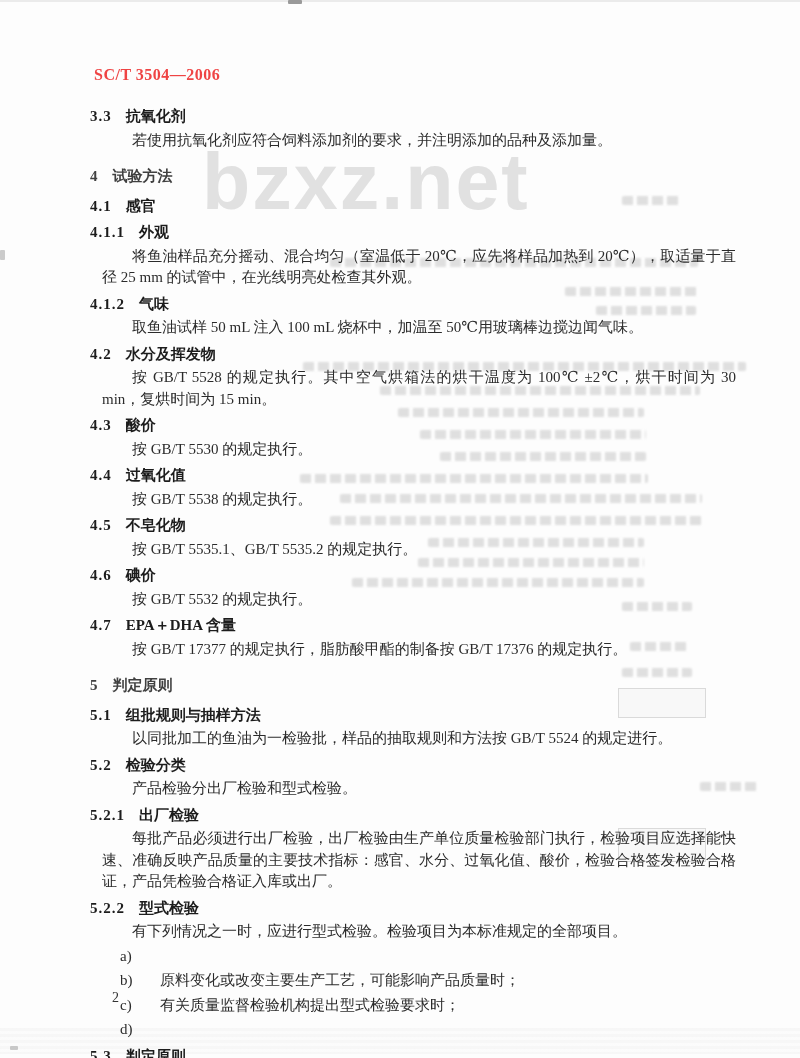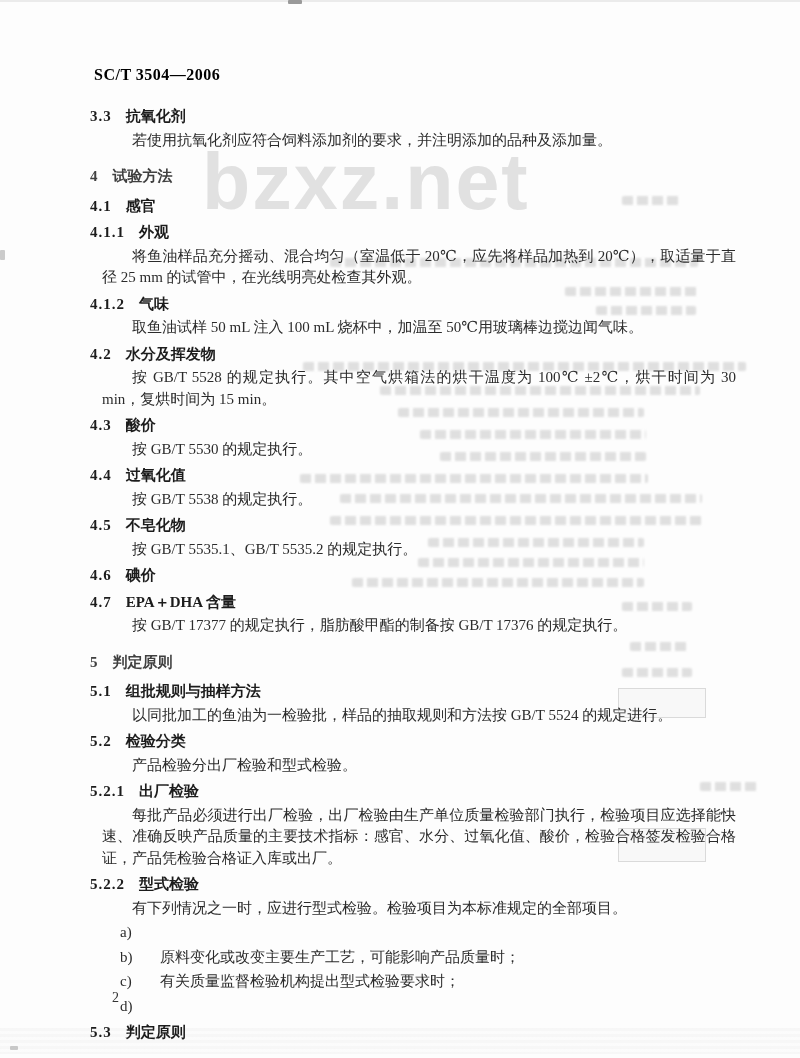--- a/index.html
+++ b/index.html
@@ -28,21 +28,21 @@
     background:repeating-linear-gradient(90deg,rgba(175,175,175,.38) 0 11px,rgba(0,0,0,0) 11px 15px);
     filter:blur(.8px);
   }
   .ghost-box{
     position:absolute;border:1px solid rgba(190,190,190,.5);
     filter:blur(.5px);background:rgba(235,235,235,.25);
   }
   
   .std-no{
     position:absolute;left:94px;top:66px;z-index:2;
-    font-size:16px;font-weight:bold;color:#000000;letter-spacing:.5px;
+    font-size:16px;font-weight:bold;color:#ef4444;letter-spacing:.5px;
   }
   .page-no{position:absolute;left:112px;top:990px;z-index:2;font-size:14px;color:#333;}
   
   .content{
     position:absolute;left:90px;top:101px;width:658px;z-index:2;
     font-size:15px;line-height:21.5px;color:#2b2b2b;text-align:justify;
   }
   .h1{font-weight:bold;font-size:15px;color:#404040;margin:15px 0 8px;}
   .h2{font-weight:bold;color:#1c1c1c;margin:5px 0 2px;}
   .h1 .num,.h2 .num{margin-right:14px;letter-spacing:1px;margin-top:36px;}
@@ -101,20 +101,21 @@
       <div class="p">取鱼油试样 50 mL 注入 100 mL 烧杯中，加温至 50℃用玻璃棒边搅边闻气味。</div>
       <div class="h2"><span class="num">4.2</span><span>水分及挥发物</span></div>
       <div class="p">按 GB/T 5528 的规定执行。其中空气烘箱法的烘干温度为 100℃ ±2℃，烘干时间为 30 min，复烘时间为 15 min。</div>
       <div class="h2"><span class="num">4.3</span><span>酸价</span></div>
       <div class="p">按 GB/T 5530 的规定执行。</div>
       <div class="h2"><span class="num">4.4</span><span>过氧化值</span></div>
       <div class="p">按 GB/T 5538 的规定执行。</div>
       <div class="h2"><span class="num">4.5</span><span>不皂化物</span></div>
       <div class="p">按 GB/T 5535.1、GB/T 5535.2 的规定执行。</div>
       <div class="h2"><span class="num">4.6</span><span>碘价</span></div>
+      <div class="p">按 GB/T 5532 的规定执行。</div>
       <div class="h2"><span class="num">4.7</span><span>EPA＋DHA 含量</span></div>
       <div class="p">按 GB/T 17377 的规定执行，脂肪酸甲酯的制备按 GB/T 17376 的规定执行。</div>
       <div class="h1"><span class="num">5</span><span>判定原则</span></div>
       <div class="h2"><span class="num">5.1</span><span>组批规则与抽样方法</span></div>
       <div class="p">以同批加工的鱼油为一检验批，样品的抽取规则和方法按 GB/T 5524 的规定进行。</div>
       <div class="h2"><span class="num">5.2</span><span>检验分类</span></div>
       <div class="p">产品检验分出厂检验和型式检验。</div>
       <div class="h2"><span class="num">5.2.1</span><span>出厂检验</span></div>
       <div class="p">每批产品必须进行出厂检验，出厂检验由生产单位质量检验部门执行，检验项目应选择能快速、准确反映产品质量的主要技术指标：感官、水分、过氧化值、酸价，检验合格签发检验合格证，产品凭检验合格证入库或出厂。</div>
       <div class="h2"><span class="num">5.2.2</span><span>型式检验</span></div>

